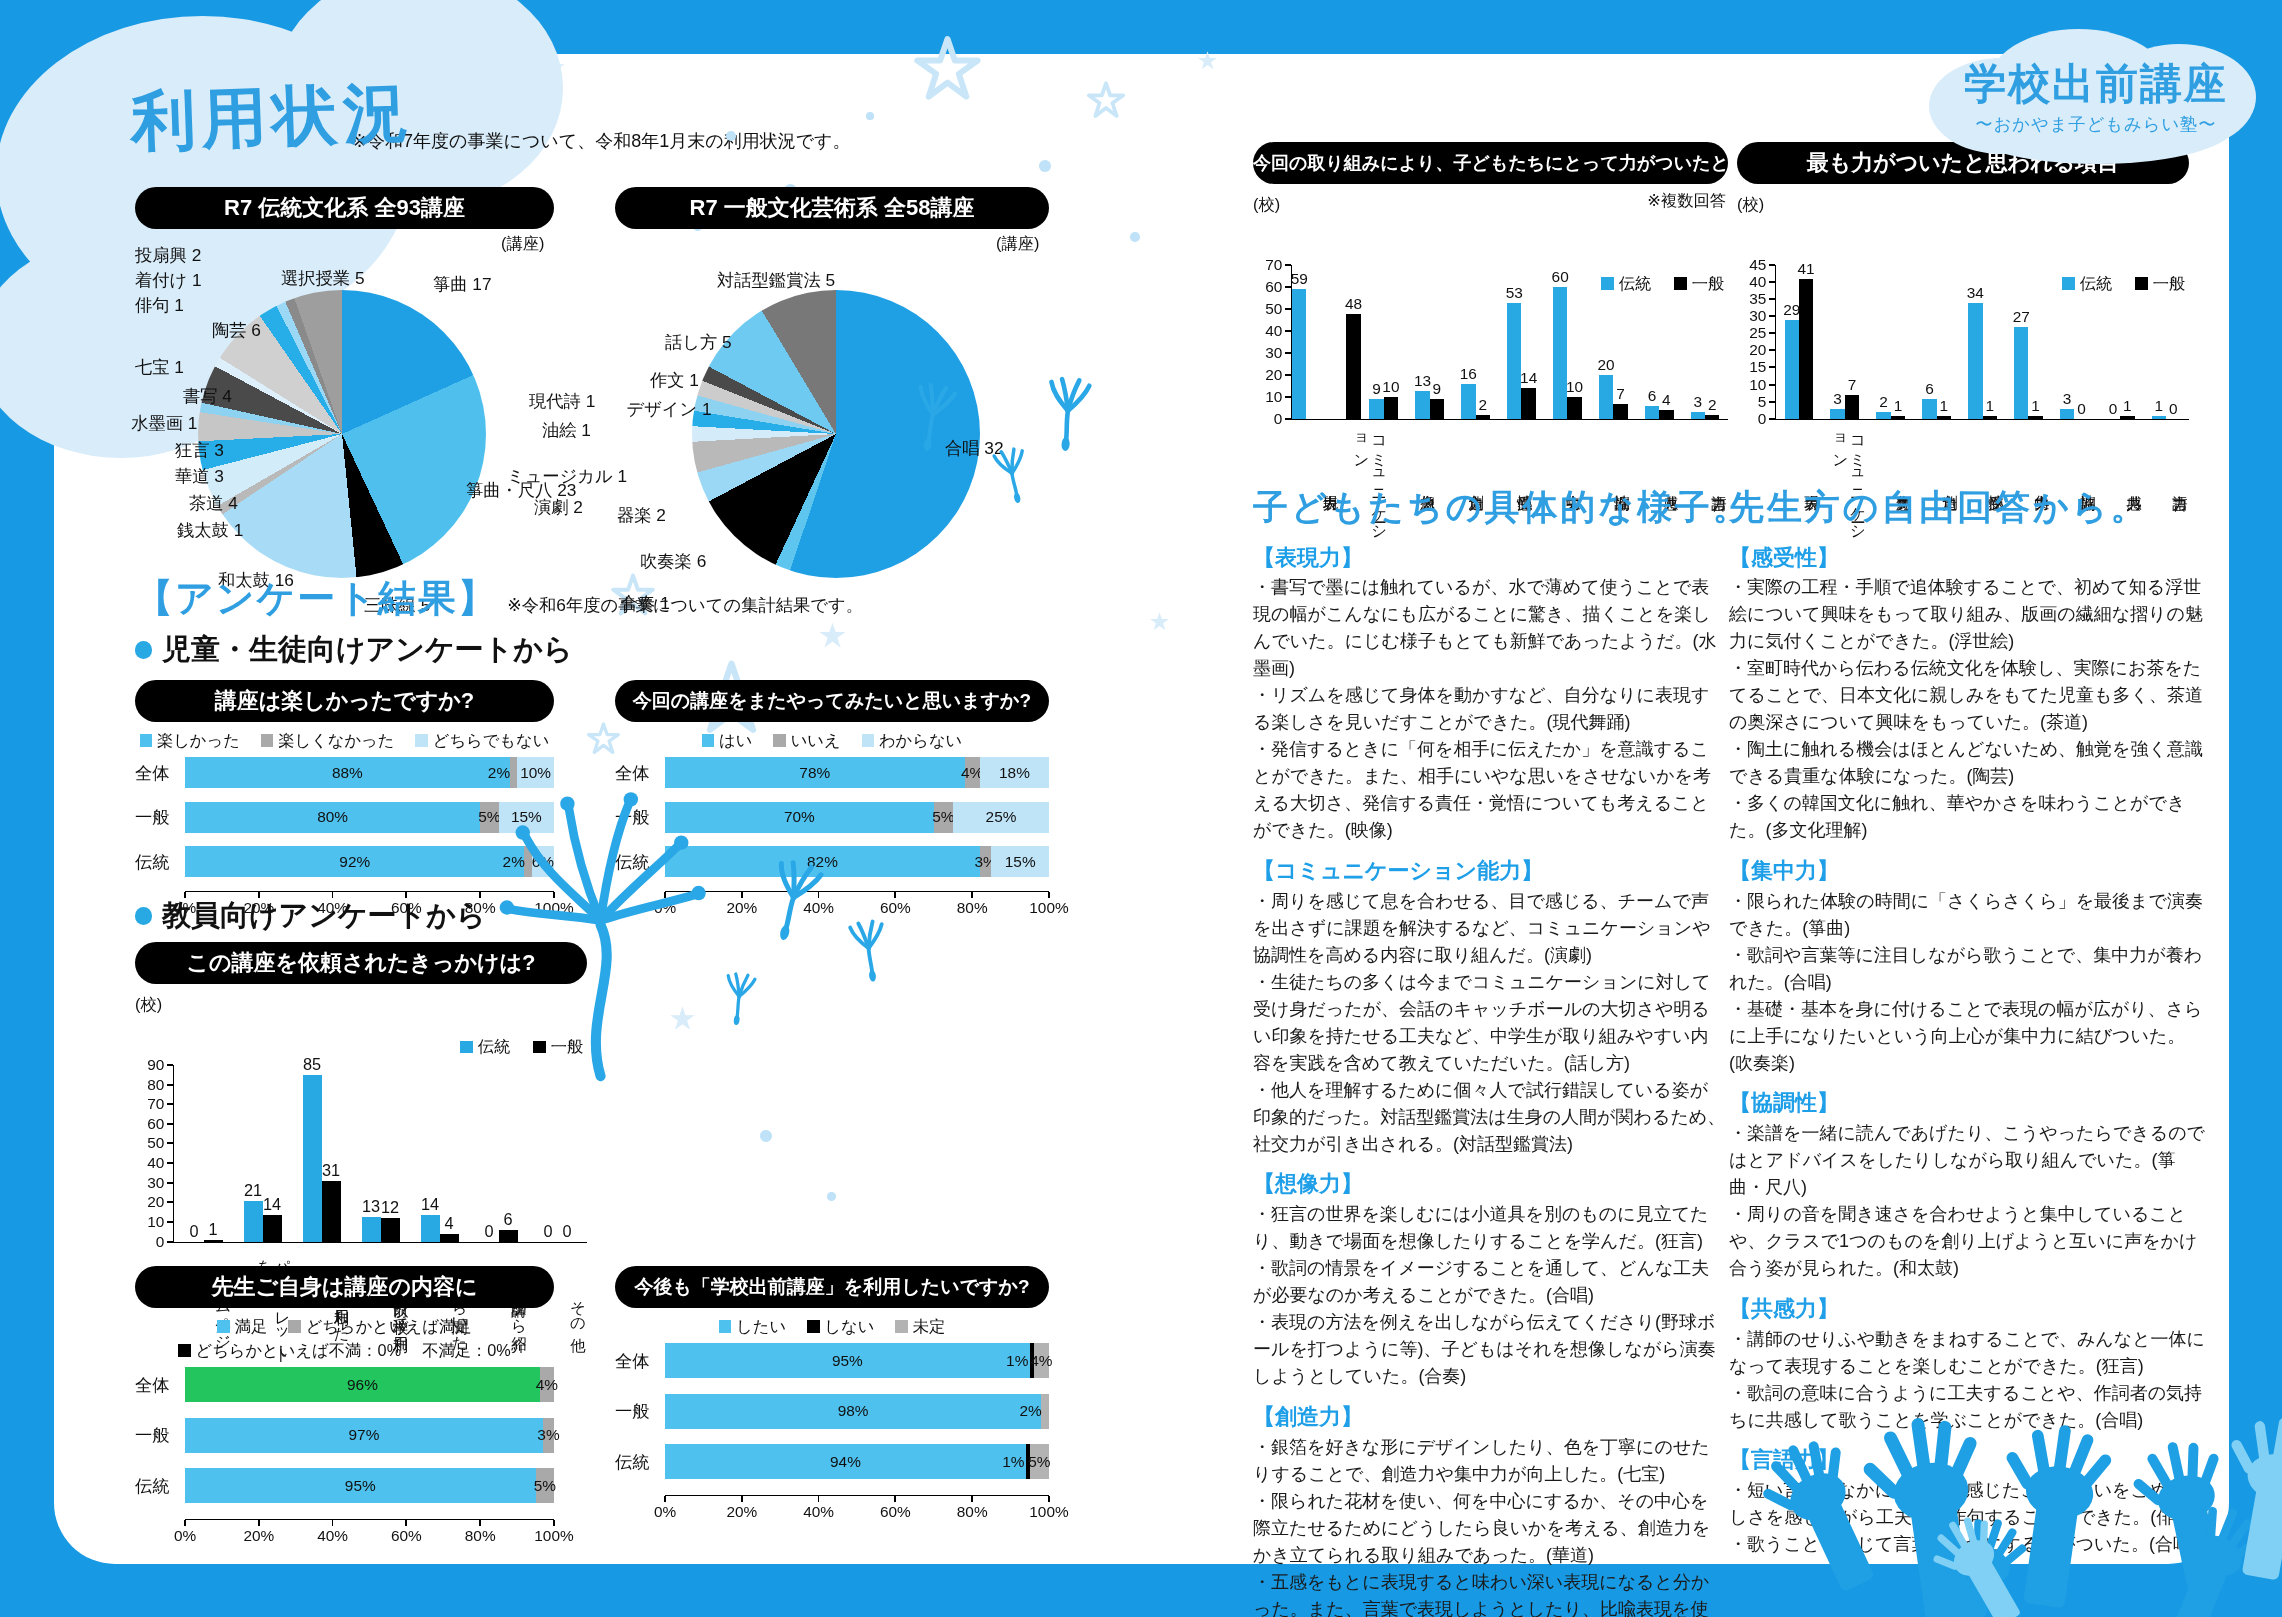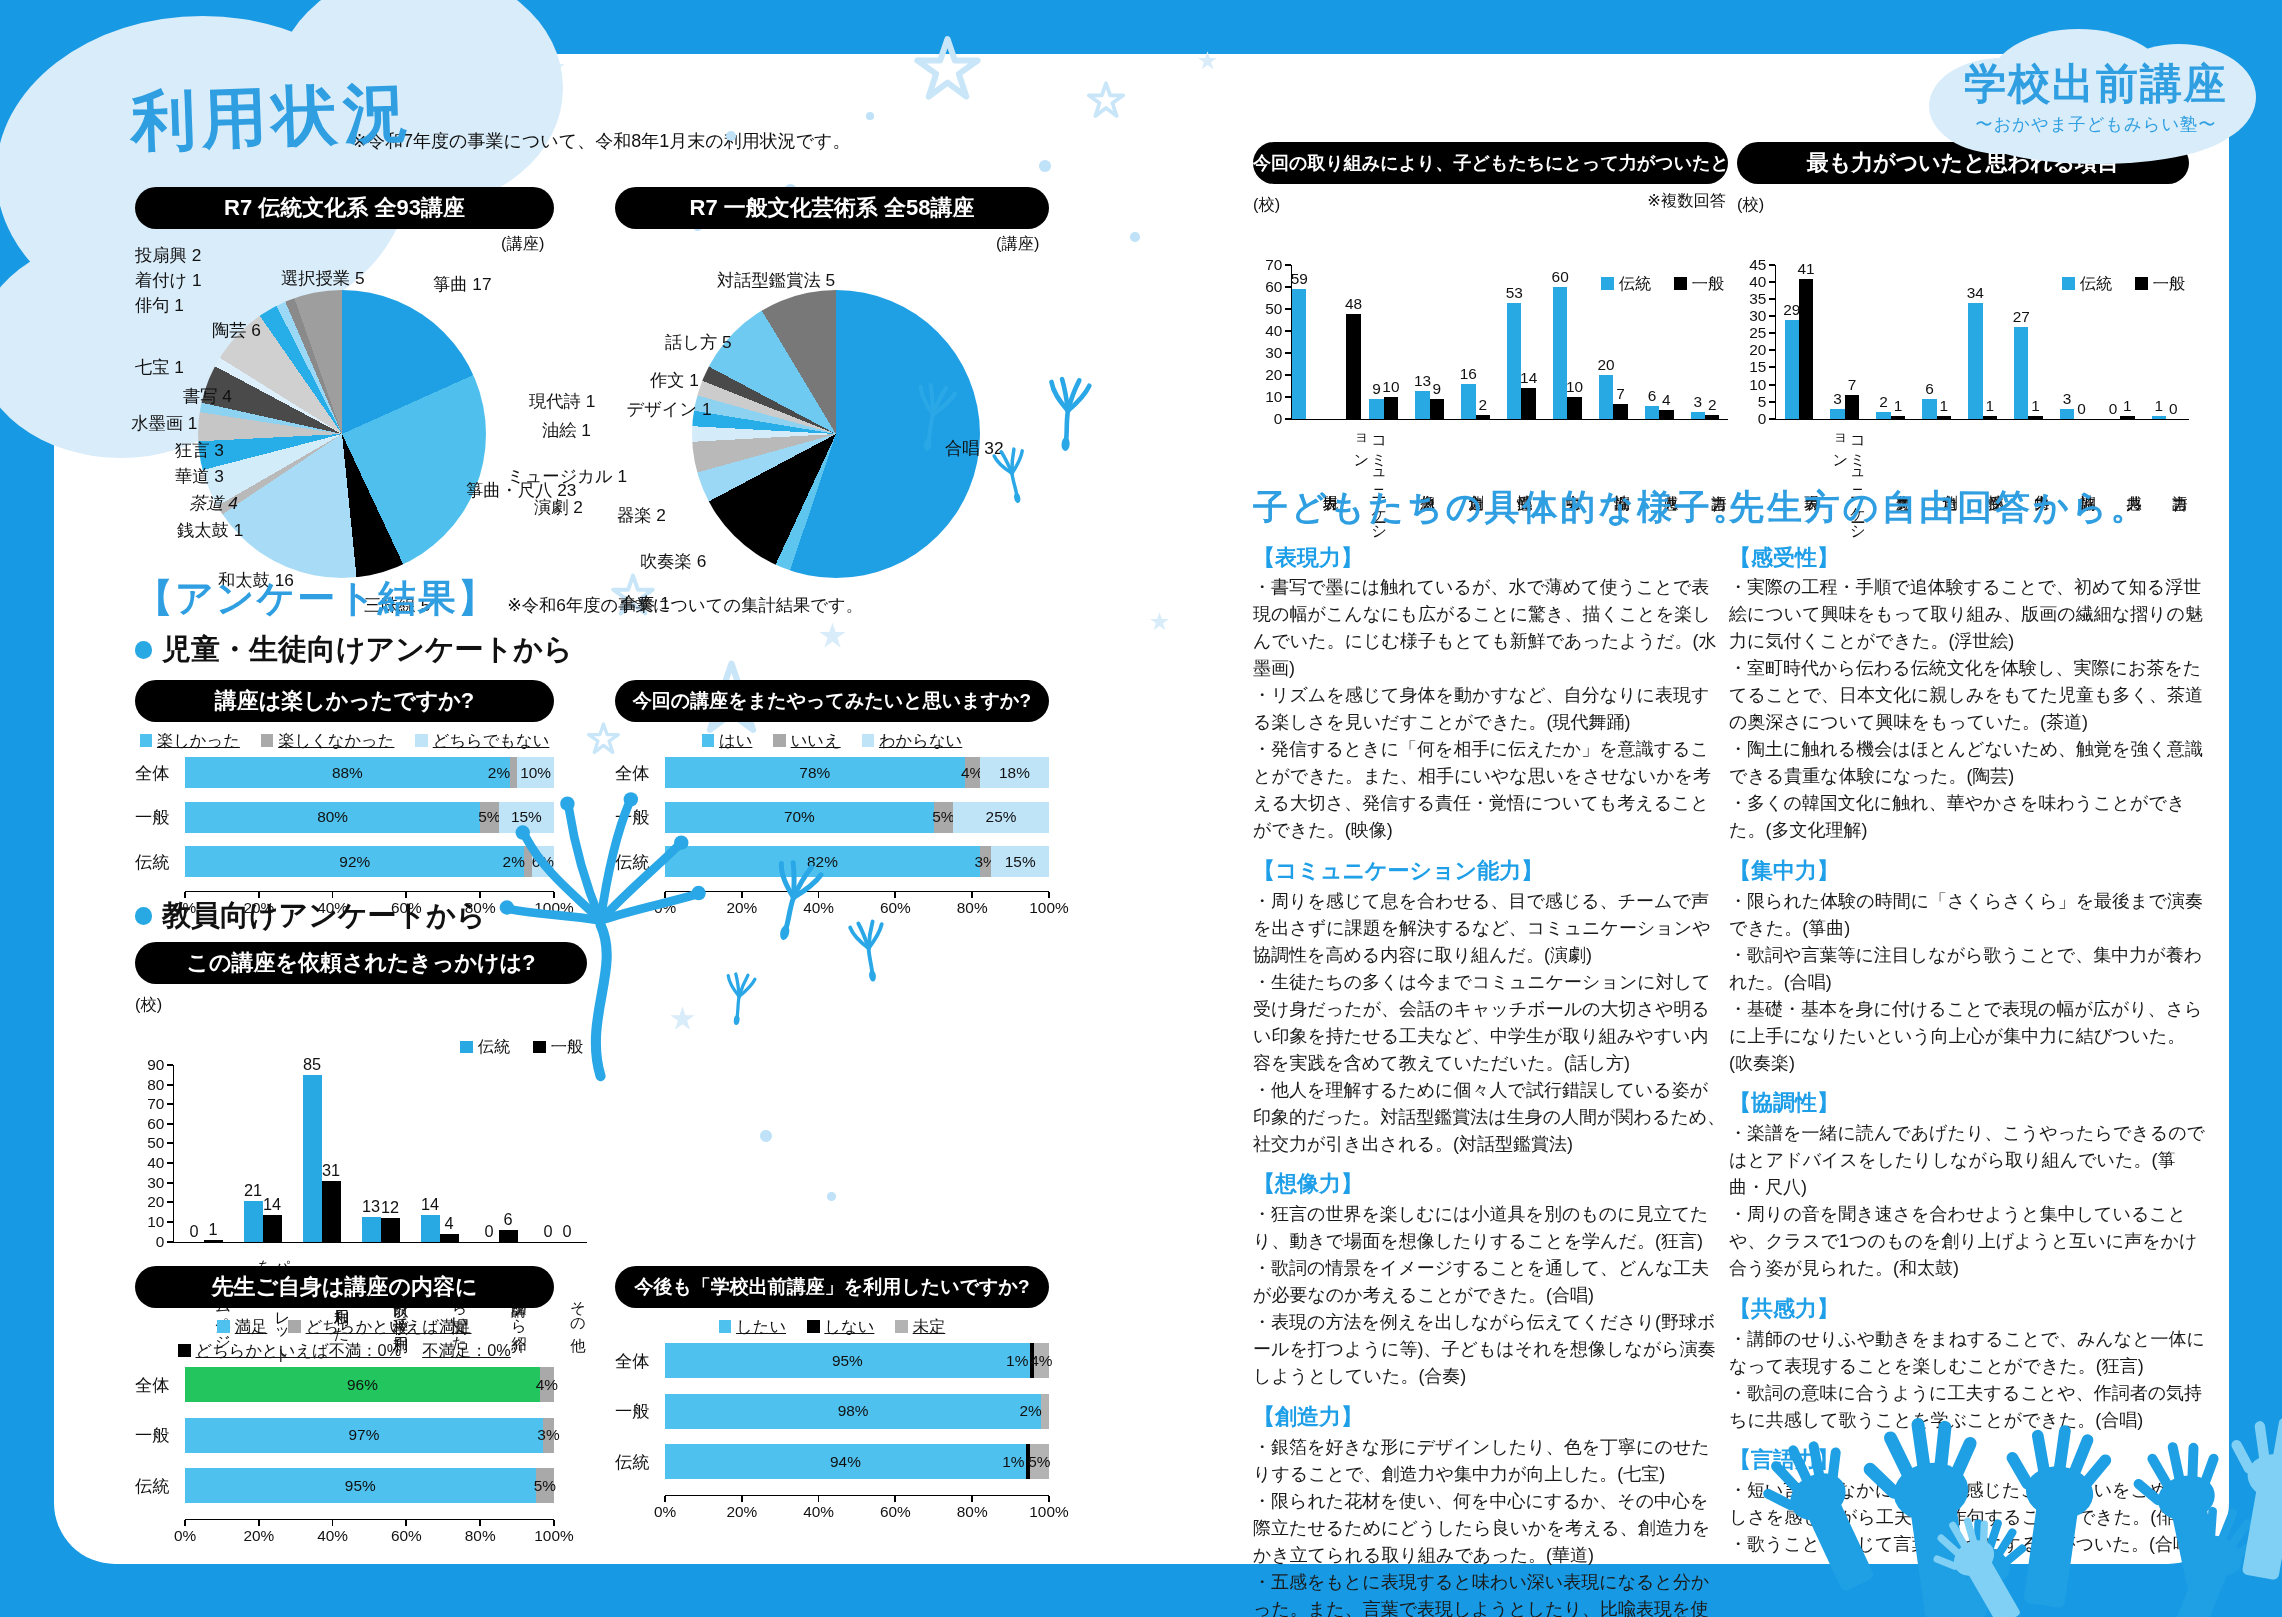--- a/index.html
+++ b/index.html
@@ -41,21 +41,21 @@
   #kids-bullet{left:81px;top:576px;}
   #teachers-bullet{left:81px;top:842px;}
 
   .survey-block{position:absolute;z-index:2;}
   #block-kids-fun{left:81px;top:626px;width:419px;}
   #block-kids-again{left:561px;top:626px;width:434px;}
   #block-teacher-content{left:81px;top:1212px;width:419px;}
   #block-teacher-future{left:561px;top:1212px;width:434px;}
   #block-kids-again .pill,#block-teacher-future .pill{font-size:19px;}
 
-  .s-legend{display:flex;flex-direction:column;align-items:center;gap:1.9px;margin:7.7px 0 5.8px;text-decoration:underline;}
+  .s-legend{display:flex;flex-direction:column;align-items:center;gap:1.9px;margin:7.7px 0 5.8px;}
   .s-legend-line{display:flex;gap:21px;}
   .chip{display:flex;align-items:center;gap:4.8px;font-size:16.3px;white-space:nowrap;}
   .sq{width:12.5px;height:12.5px;display:inline-block;flex:none;}
   .srow{display:flex;align-items:center;height:31px;margin-bottom:13.4px;}
   .bottom .srow{height:35px;margin-bottom:15.4px;}
   .srow-label{width:50px;font-size:17.3px;flex:none;}
   .strack{flex:1;height:100%;display:flex;}
   .seg{position:relative;height:100%;}
   .seg-val{position:absolute;left:50%;top:50%;transform:translate(-50%,-50%);font-size:15.4px;white-space:nowrap;}
   .seg-val.small{transform:translate(-115%,-50%);}
@@ -126,21 +126,21 @@
     <section class="pie-block" id="pie-block-1">
       <div class="pill">R7 伝統文化系 全93講座</div>
       <div class="unit-note">(講座)</div>
       <div class="pie-area" id="chart-trad_pie">
           <div class="pie-circle" style="background: conic-gradient(rgb(31, 159, 228) 0%, rgb(31, 159, 228) 18.28%, rgb(79, 192, 238) 18.28%, rgb(79, 192, 238) 43.011%, rgb(0, 0, 0) 43.011%, rgb(0, 0, 0) 48.387%, rgb(168, 220, 246) 48.387%, rgb(168, 220, 246) 65.591%, rgb(185, 185, 185) 65.591%, rgb(185, 185, 185) 66.667%, rgb(211, 236, 250) 66.667%, rgb(211, 236, 250) 70.968%, rgb(39, 174, 232) 70.968%, rgb(39, 174, 232) 74.194%, rgb(198, 198, 198) 74.194%, rgb(198, 198, 198) 77.419%, rgb(142, 210, 242) 77.419%, rgb(142, 210, 242) 78.495%, rgb(74, 74, 74) 78.495%, rgb(74, 74, 74) 82.796%, rgb(221, 239, 251) 82.796%, rgb(221, 239, 251) 83.871%, rgb(208, 208, 208) 83.871%, rgb(208, 208, 208) 90.323%, rgb(39, 174, 232) 90.323%, rgb(39, 174, 232) 92.473%, rgb(155, 216, 245) 92.473%, rgb(155, 216, 245) 93.548%, rgb(138, 138, 138) 93.548%, rgb(138, 138, 138) 94.624%, rgb(158, 158, 158) 94.624%, rgb(158, 158, 158) 100%);"></div>
           <span class="pie-label" style="left: 298px; top: 17.3px;">箏曲 17</span>
           <span class="pie-label" style="left: 331px; top: 223px;">箏曲・尺八 23</span>
           <span class="pie-label" style="left: 229px; top: 338px;">三味線 5</span>
           <span class="pie-label" style="left: 83px; top: 313px;">和太鼓 16</span>
           <span class="pie-label" style="left: 42px; top: 263px;">銭太鼓 1</span>
-          <span class="pie-label" style="left: 54px; top: 236px; font-style: italic;">茶道 4</span>
+          <span class="pie-label" style="left: 54px; top: 236px;">茶道 4</span>
           <span class="pie-label" style="left: 40px; top: 209px;">華道 3</span>
           <span class="pie-label" style="left: 40px; top: 183px;">狂言 3</span>
           <span class="pie-label" style="left: -3.8px; top: 156px;">水墨画 1</span>
           <span class="pie-label" style="left: 48px; top: 129px;">書写 4</span>
           <span class="pie-label" style="left: 0px; top: 100px;">七宝 1</span>
           <span class="pie-label" style="left: 77px; top: 63px;">陶芸 6</span>
           <span class="pie-label" style="left: 0px; top: -11.5px;">投扇興 2</span>
           <span class="pie-label" style="left: 0px; top: 13.4px;">着付け 1</span>
           <span class="pie-label" style="left: 0px; top: 38px;">俳句 1</span>
           <span class="pie-label" style="left: 146px; top: 11.5px;">選択授業 5</span>

